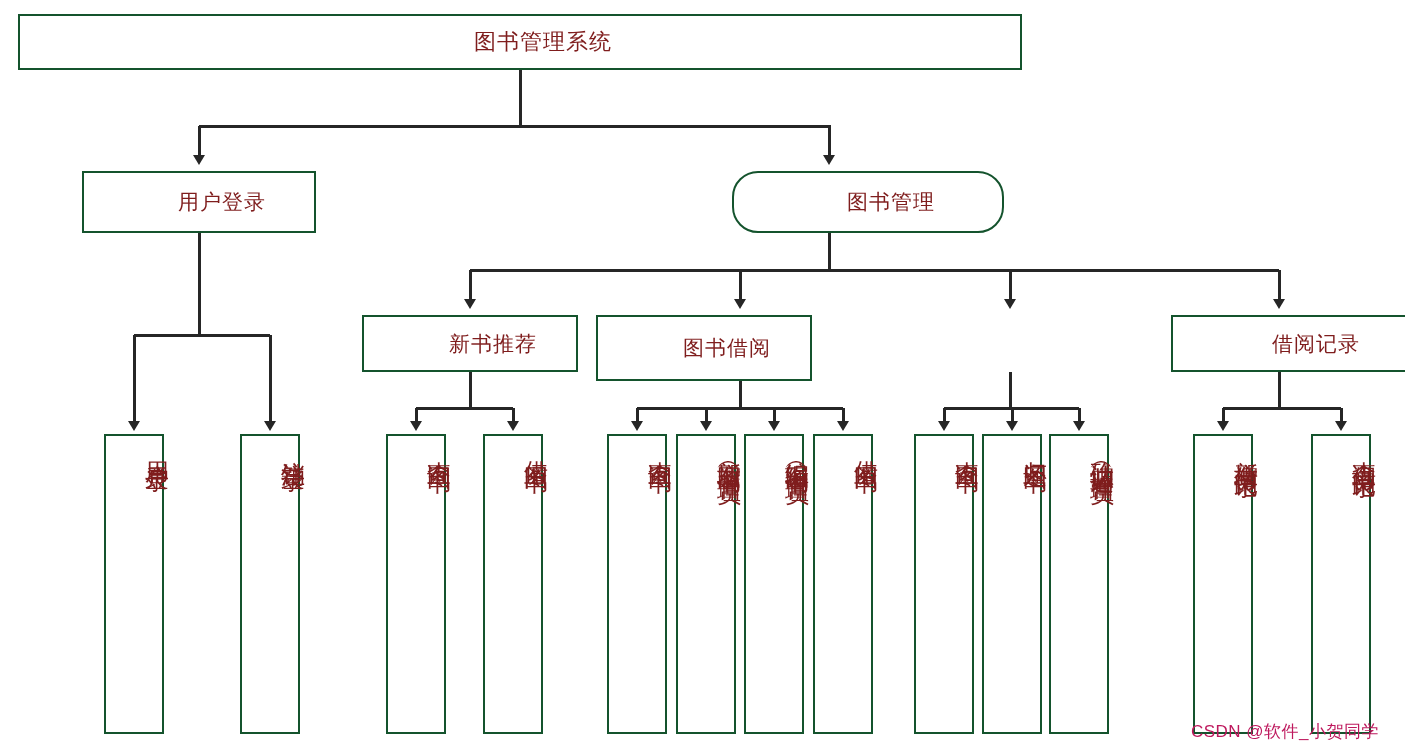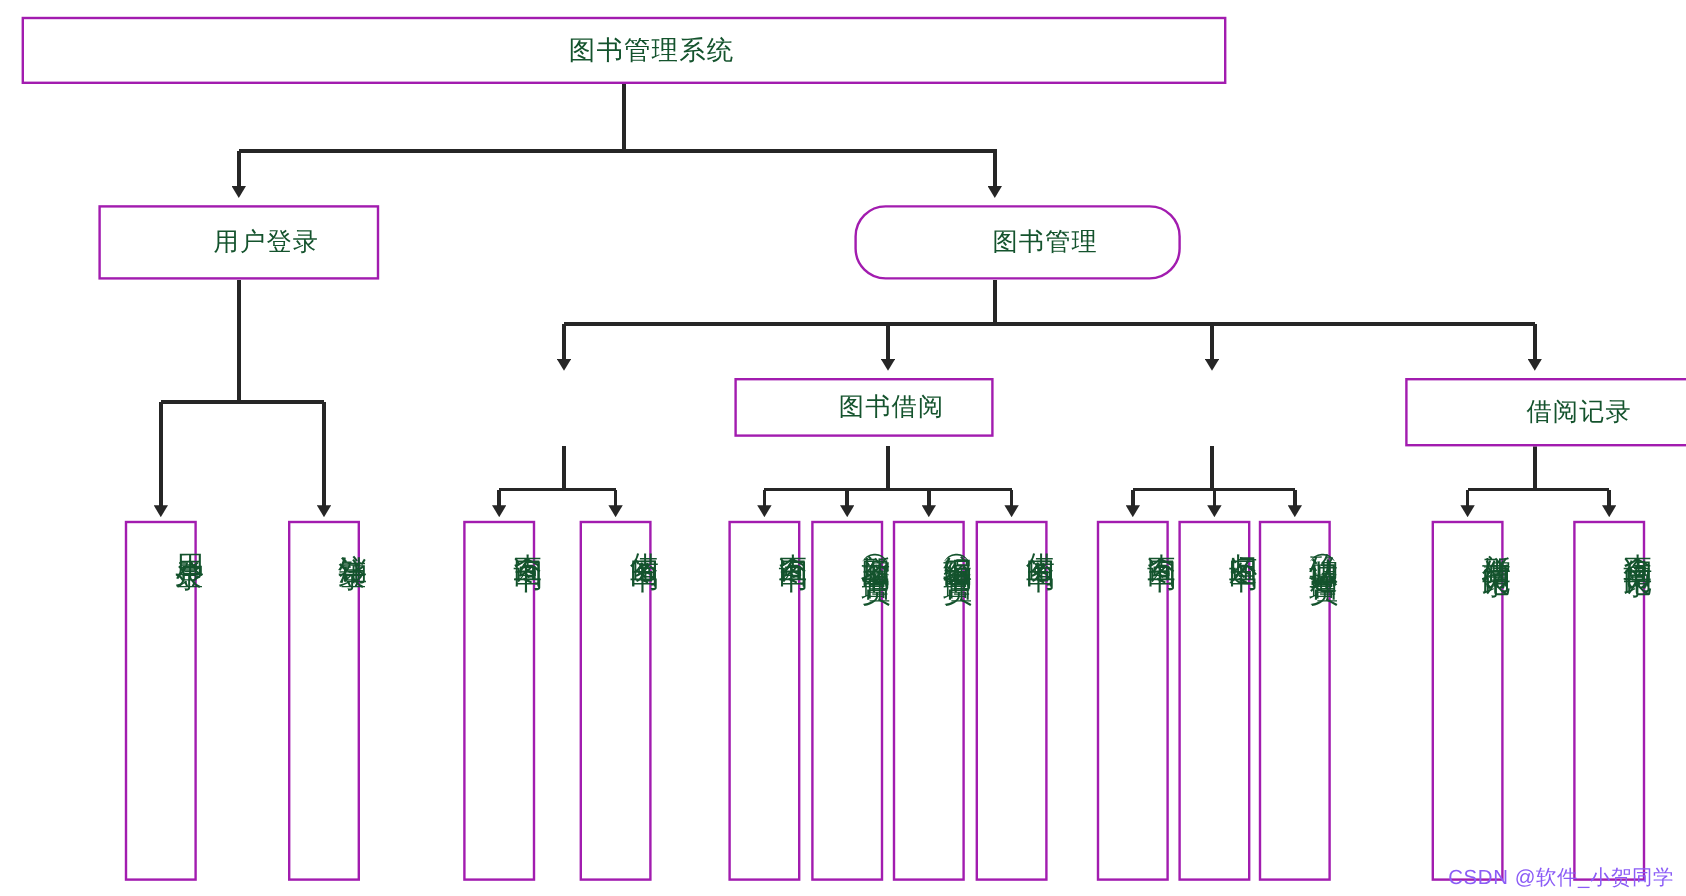--- a/index.html
+++ b/index.html
@@ -21,25 +21,25 @@
     position: absolute;
     left: 0;
     top: 0;
     width: 1405px;
     height: 747px;
   }
   .node {
     position: absolute;
     box-sizing: border-box;
     background: #ffffff;
-    border: 2px solid #a21caf;
+    border: 2px solid #14532d;
     display: flex;
     align-items: center;
     justify-content: center;
-    color: #14532d;
+    color: #7f1d1d;
     padding-left: 46px;
   }
   .node .lbl {
     display: block;
     text-align: center;
   }
   .node.horiz .lbl {
     font-size: 21px;
     line-height: 1.2;
     letter-spacing: 1px;
@@ -54,24 +54,24 @@
     writing-mode: vertical-rl;
     text-orientation: upright;
     font-size: 24px;
     line-height: 1.08;
     letter-spacing: 3px;
     white-space: nowrap;
   }
   .node.root .lbl { font-size: 22px; }
   #watermark {
     position: absolute;
-    right: 10px;
+    right: 26px;
     bottom: 4px;
     font-size: 17px;
-    color: #8b5cf6;
+    color: #be185d;
     white-space: nowrap;
     letter-spacing: 0.5px;
     pointer-events: none;
     margin-left: 24px;
   }
 </style>
 </head>
 <body>
 
 <div id="canvas">
@@ -126,25 +126,28 @@
     </g>
   </svg>
 
   <div class="node horiz root" style="left:18px; top:14px; width:1004px; height:56px;">
     <span class="lbl">图书管理系统</span>
   </div>
 
   <div class="node horiz" style="left:82px; top:171px; width:234px; height:62px;">
     <span class="lbl">用户登录</span>
   </div>
-  <div class="node horiz" style="left:712px; top:171px; width:272px; height:62px;border-radius:26px;">
+  <div class="node horiz" style="left:732px; top:171px; width:272px; height:62px;border-radius:26px;">
     <span class="lbl">图书管理</span>
   </div>
 
-  <div class="node horiz" style="left:612px; top:315px; width:216px; height:49px;justify-content:center;">
+  <div class="node horiz" style="left:362px; top:315px; width:216px; height:57px;">
+    <span class="lbl">新书推荐</span>
+  </div>
+  <div class="node horiz" style="left:596px; top:315px; width:216px; height:66px;justify-content:center;">
     <span class="lbl">图书借阅</span>
   </div>
   <div class="node horiz" style="left:1171px; top:315px; width:244px; height:57px;">
     <span class="lbl">借阅记录</span>
   </div>
 
   <div class="node vert" style="left:104px; top:434px; width:60px; height:300px;">
     <span class="lbl">用户登录</span>
   </div>
   <div class="node vert" style="left:240px; top:434px; width:60px; height:300px;">

